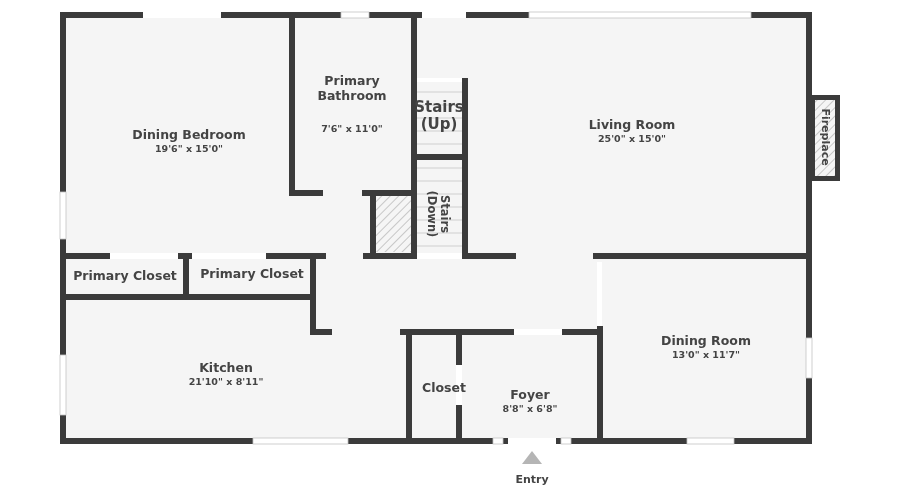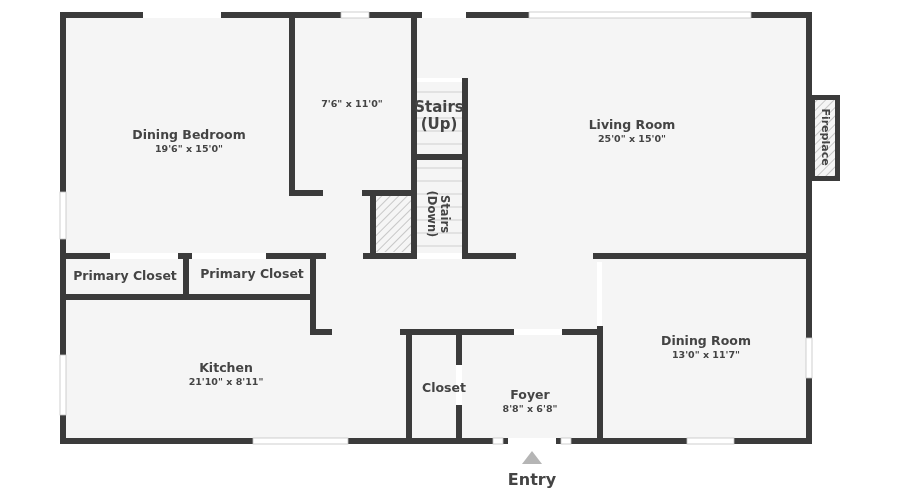--- a/index.html
+++ b/index.html
@@ -7,21 +7,21 @@
   #plan { position: absolute; left: 0; top: 0; width: 900px; height: 500px; }
   .floor { fill: #f5f5f5; }
   .wall { fill: #3b3b3b; }
   .opening { fill: #ffffff; }
   .window { fill: #ffffff; stroke: #c4c4c4; stroke-width: 0.8; }
   .stair-line { stroke: #cfcfcf; stroke-width: 1; }
   .label { position: absolute; text-align: center; color: #444444; font-weight: bold; line-height: 1.15; white-space: nowrap; transform: translate(-50%, -50%); }
   .label .name { font-size: 12.5px; display: block; }
   .label .dims { font-size: 9.5px; display: block; margin-top: 2px; }
   .vlabel { position: absolute; color: #444444; font-weight: bold; font-size: 11.5px; line-height: 1.15; text-align: center; white-space: nowrap; transform: translate(-50%, -50%) rotate(90deg); }
-  .entry-label { position: absolute; font-size: 16px; font-weight: bold; color: #444444; transform: translate(-50%, -50%); }
+  .entry-label { position: absolute; font-size: 11px; font-weight: bold; color: #444444; transform: translate(-50%, -50%); }
 </style>
 </head>
 <body>
 
 <svg id="plan" viewBox="0 0 900 500" xmlns="http://www.w3.org/2000/svg">
   <defs>
     <pattern id="hatch" width="6" height="6" patternUnits="userSpaceOnUse" patternTransform="rotate(45)">
       <rect width="6" height="6" fill="#f5f5f5"></rect>
       <line x1="0" y1="0" x2="0" y2="6" stroke="#9a9a9a" stroke-width="1"></line>
     </pattern>
@@ -125,20 +125,22 @@
 
   <polygon points="522,464 542,464 532,451" fill="#b5b5b5"></polygon>
 </svg>
 
 <div class="label" style="left:189px; top:142px;">
   <span class="name">Dining Bedroom</span>
   <span class="dims">19'6" x 15'0"</span>
 </div>
 
 <div class="label" style="left:352px; top:104px; white-space:pre-line;">
+  <span class="name" style="white-space:pre-line;">Primary
+Bathroom</span>
   <span class="dims">7'6" x 11'0"</span>
 </div>
 
 <div class="label" style="left:632px; top:132px;">
   <span class="name">Living Room</span>
   <span class="dims">25'0" x 15'0"</span>
 </div>
 
 <div class="label" style="left:226px; top:375px;">
   <span class="name">Kitchen</span>

